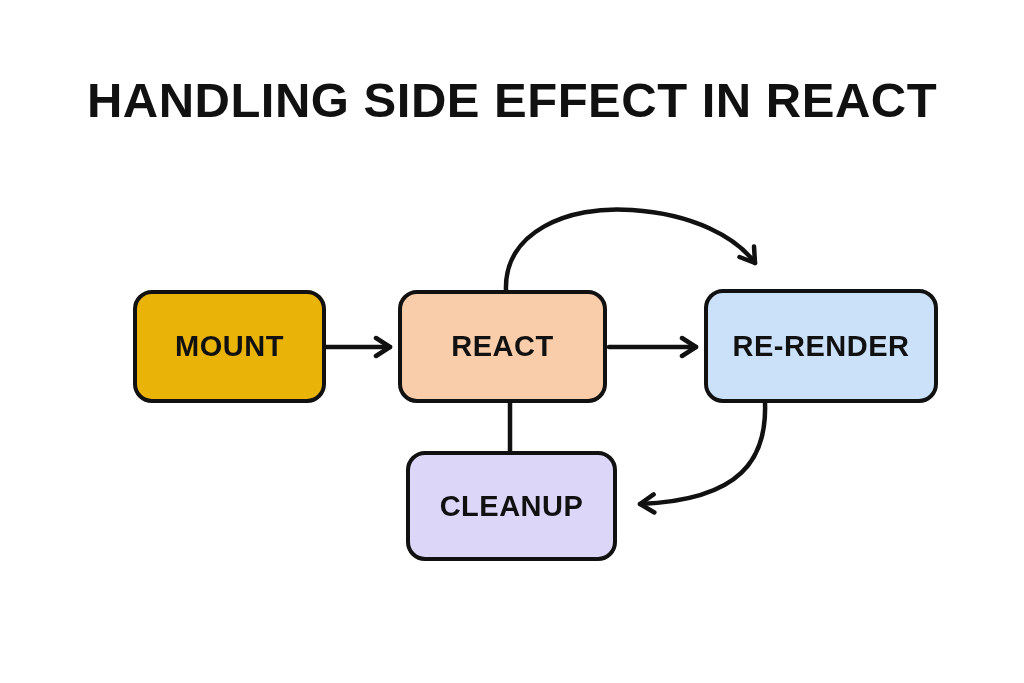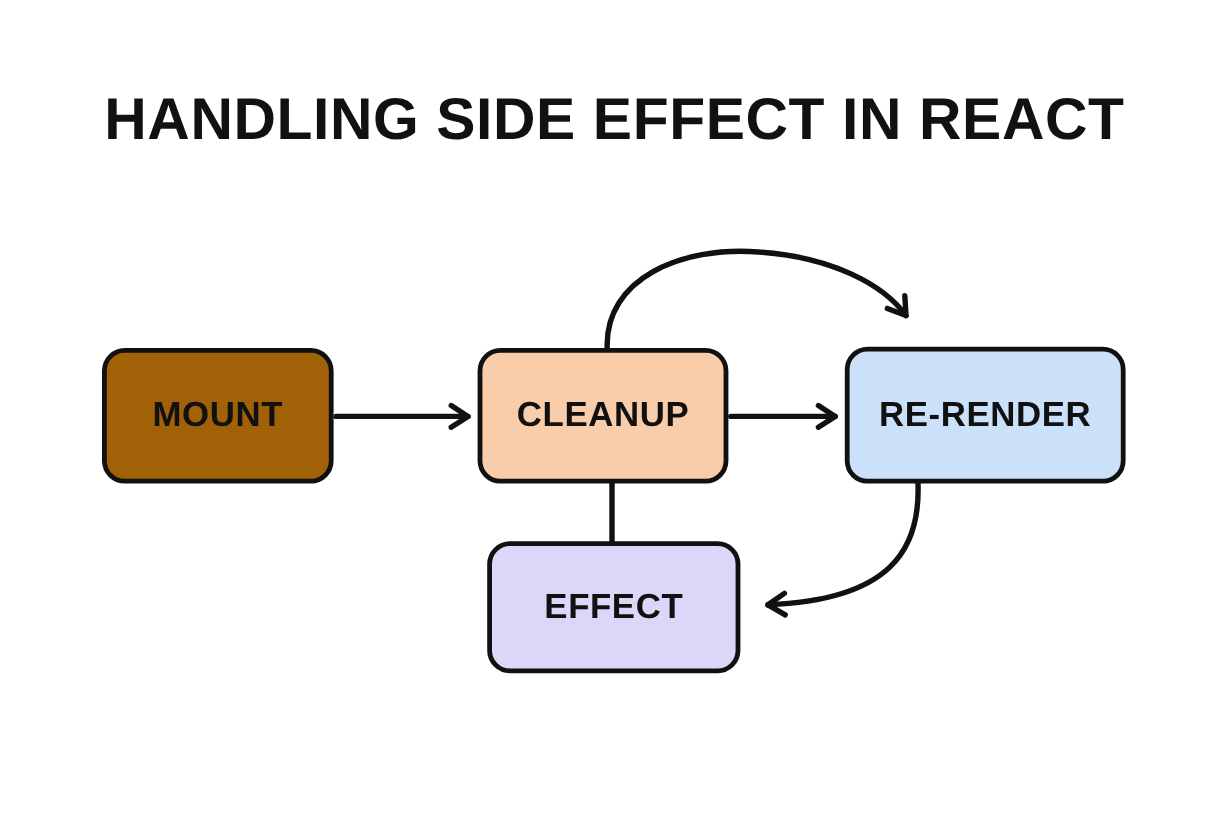--- a/index.html
+++ b/index.html
@@ -72,29 +72,29 @@
 
     <path d="M609,347 H696" fill="none" stroke="#111111" stroke-width="4.5" stroke-linecap="round" marker-end="url(#chevron)"></path>
 
     <path d="M506,290 C504,232 568,205 632,210 C693,214 736,237 755,263" fill="none" stroke="#111111" stroke-width="4.5" stroke-linecap="round" marker-end="url(#chevron)"></path>
 
     <path d="M510,403 V451" fill="none" stroke="#111111" stroke-width="4.5" stroke-linecap="round"></path>
 
     <path d="M765,403 C767,458 742,500 640,504" fill="none" stroke="#111111" stroke-width="4.5" stroke-linecap="round" marker-end="url(#chevron)"></path>
   </svg>
 
-  <div class="node node-mount" style="background-color: #a16207;">
+  <div class="node node-mount" style="background-color: #eab308; margin-left: 48px;">
     <span>MOUNT</span>
   </div>
 
   <div class="node node-effect" style="background-color: rgb(249, 205, 169);">
-    <span>CLEANUP</span>
+    <span>REACT</span>
   </div>
 
   <div class="node node-rerender" style="background-color: rgb(203, 225, 250);">
     <span>RE-RENDER</span>
   </div>
 
   <div class="node node-cleanup" style="background-color: rgb(220, 214, 248);">
-    <span>EFFECT</span>
+    <span>CLEANUP</span>
   </div>
 
 </div>
 
 </body></html>

